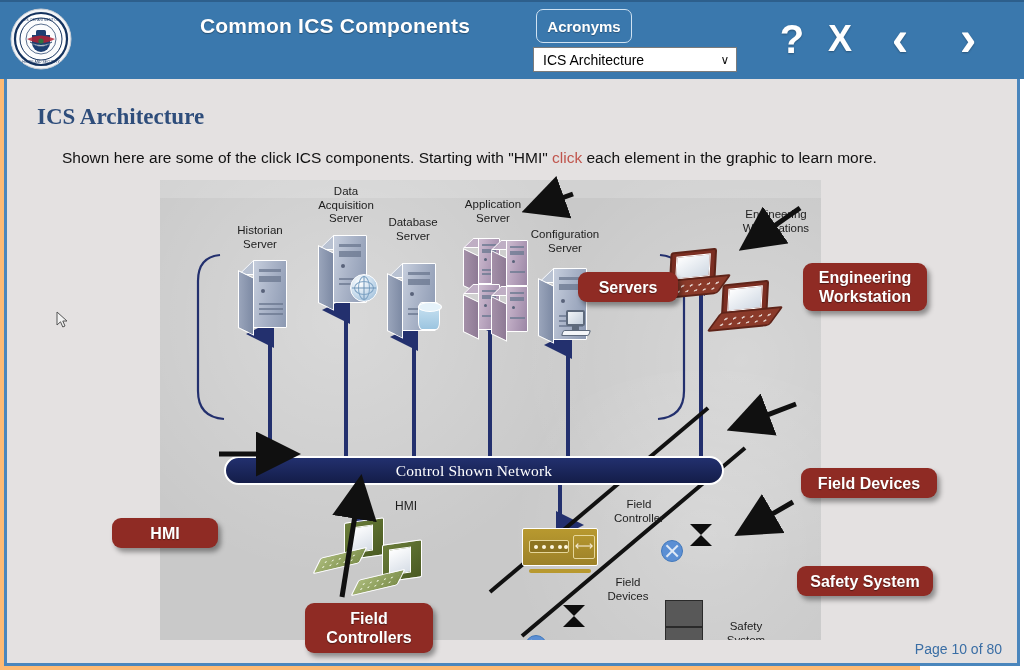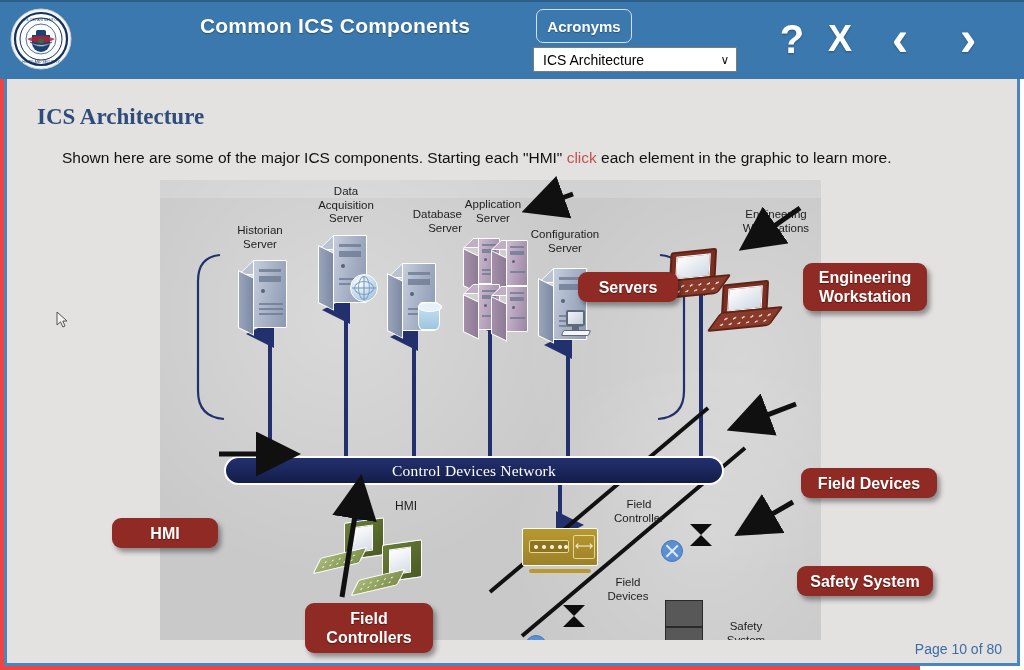--- a/index.html
+++ b/index.html
@@ -2,21 +2,21 @@
 <html><head>
 <meta charset="utf-8">
 <style>
   * { box-sizing: border-box; }
   html, body { margin:0; padding:0; }
   body {
     width:1024px; height:670px; overflow:hidden;
     font-family:"Liberation Sans", sans-serif;
     background:#ffffff;
   }
-  #app { position:relative; width:920px; height:670px; background:#ef4444; }
+  #app { position:relative; width:920px; height:670px; background:#fdba74; }
 
   
   .header {
     position:absolute; left:0; top:0; width:1024px; height:79px;
     background:#3a78ad;
   }
   .header-topline { position:absolute; left:0; top:0; width:1024px; height:2px; background:#2d5f8c; }
   .seal {
     position:absolute; left:10px; top:8px; width:62px; height:62px;
   }
@@ -369,21 +369,21 @@
     <div class="navicon" id="nav-close">X</div>
     <div class="navicon" id="nav-prev">‹</div>
     <div class="navicon" id="nav-next">›</div>
   </div>
 
   <div class="content">
 
     <div class="page-title">ICS Architecture</div>
 
     <div class="intro">
-      <span>Shown here are some of the major ICS components. Starting each "HMI" </span><span class="clicky">click</span><span> each element in the graphic to learn more.</span>
+      <span>Shown here are some of the click ICS components. Starting with "HMI" </span><span class="clicky">click</span><span> each element in the graphic to learn more.</span>
     </div>
 
     <div class="diagram">
       <div class="bgband"></div>
       <div class="bgglow1"></div>
       <div class="bgglow2"></div>
       <div class="bgglow3"></div>
 
       <svg style="position:absolute;left:0;top:0;width:661px;height:460px" viewBox="0 0 661 460">
         <defs>
@@ -437,21 +437,21 @@
           <div class="dot" style="left:7px; top:28px;"></div>
           <div class="slot" style="left:5px; top:42px; width:24px; height:2px;"></div>
           <div class="slot" style="left:5px; top:47px; width:24px; height:2px;"></div>
         </div>
       </div>
       <div class="globe" style="left:190px; top:94px;">
         <div class="ring"></div>
           <div class="ring2"></div>
       </div>
 
-      <div class="dlabel" style="left:204px; top:28px; width:98px;text-align:right;">Database<br>Server</div>
+      <div class="dlabel" style="left:204px; top:36px; width:98px;">Database<br>Server</div>
       <div class="srv" style="left:227px; top:83px; width:52px; height:72px;">
         <div class="top"></div>
           <div class="side"></div>
         <div class="face">
           <div class="slot" style="left:5px; top:8px; width:22px; height:3px;"></div>
           <div class="slot" style="left:5px; top:15px; width:22px; height:6px;"></div>
           <div class="dot" style="left:7px; top:28px;"></div>
           <div class="slot" style="left:5px; top:44px; width:24px; height:2px;"></div>
           <div class="slot" style="left:5px; top:49px; width:24px; height:2px;"></div>
         </div>
@@ -534,21 +534,21 @@
       </div>
       <div class="laptop" style="left:556px; top:102px;">
         <div class="lid">
             <div class="scr"></div>
           </div>
         <div class="kb">
             <div class="keys"></div>
           </div>
       </div>
 
-      <div class="csn">Control Devices Network</div>
+      <div class="csn">Control Shown Network</div>
 
       <div class="dlabel" style="left:226px; top:320px; width:40px; font-size:12px;">HMI</div>
       <div class="hmimon" style="left:178px; top:338px;">
         <div class="box"></div>
           <div class="scr2"></div>
       </div>
       <div class="hmikb" style="left:160px; top:372px;">
           <div class="g"></div>
         </div>
       <div class="hmimon" style="left:216px; top:360px;">

